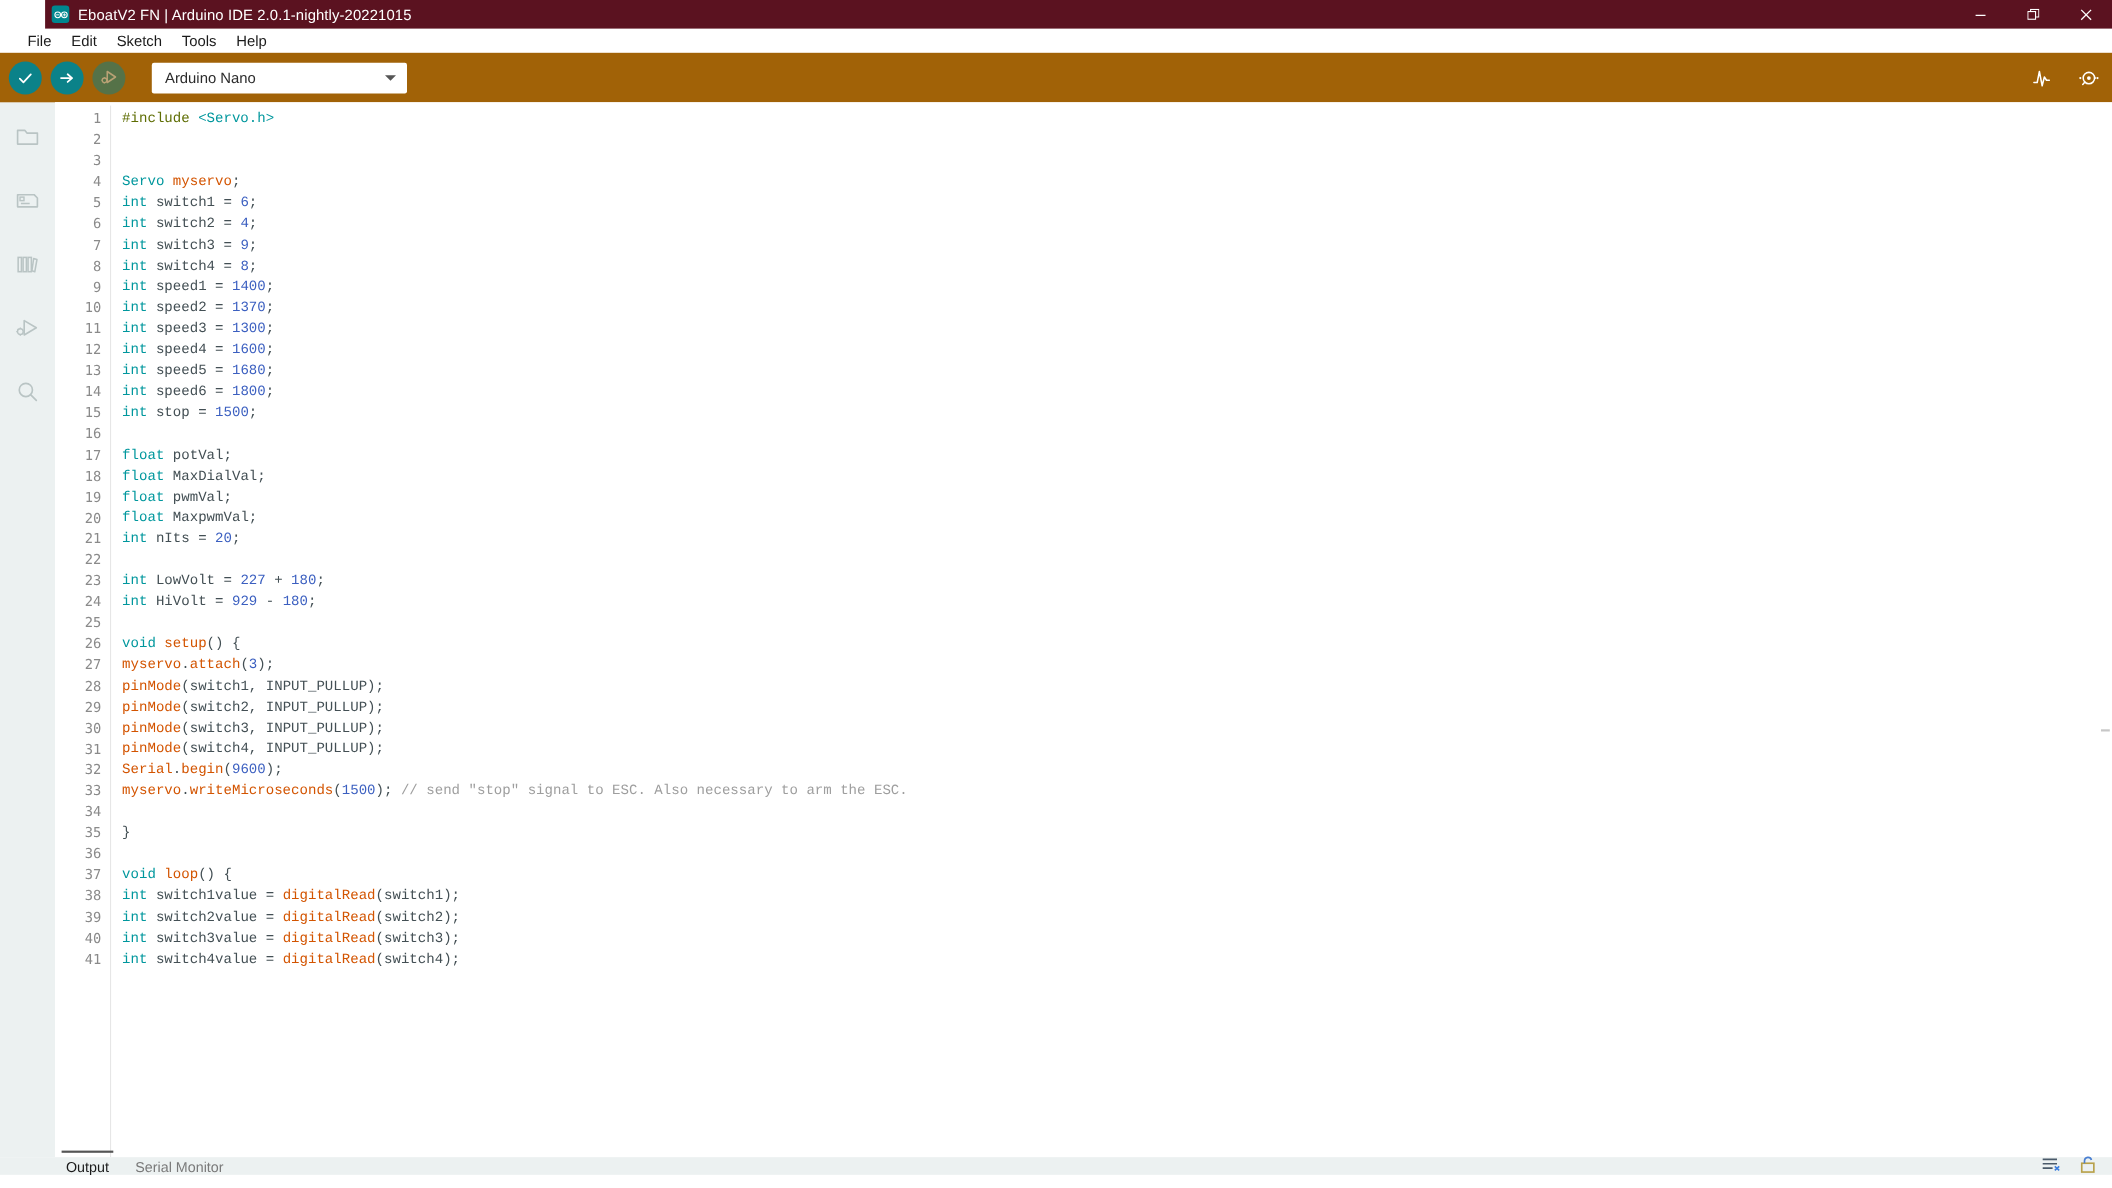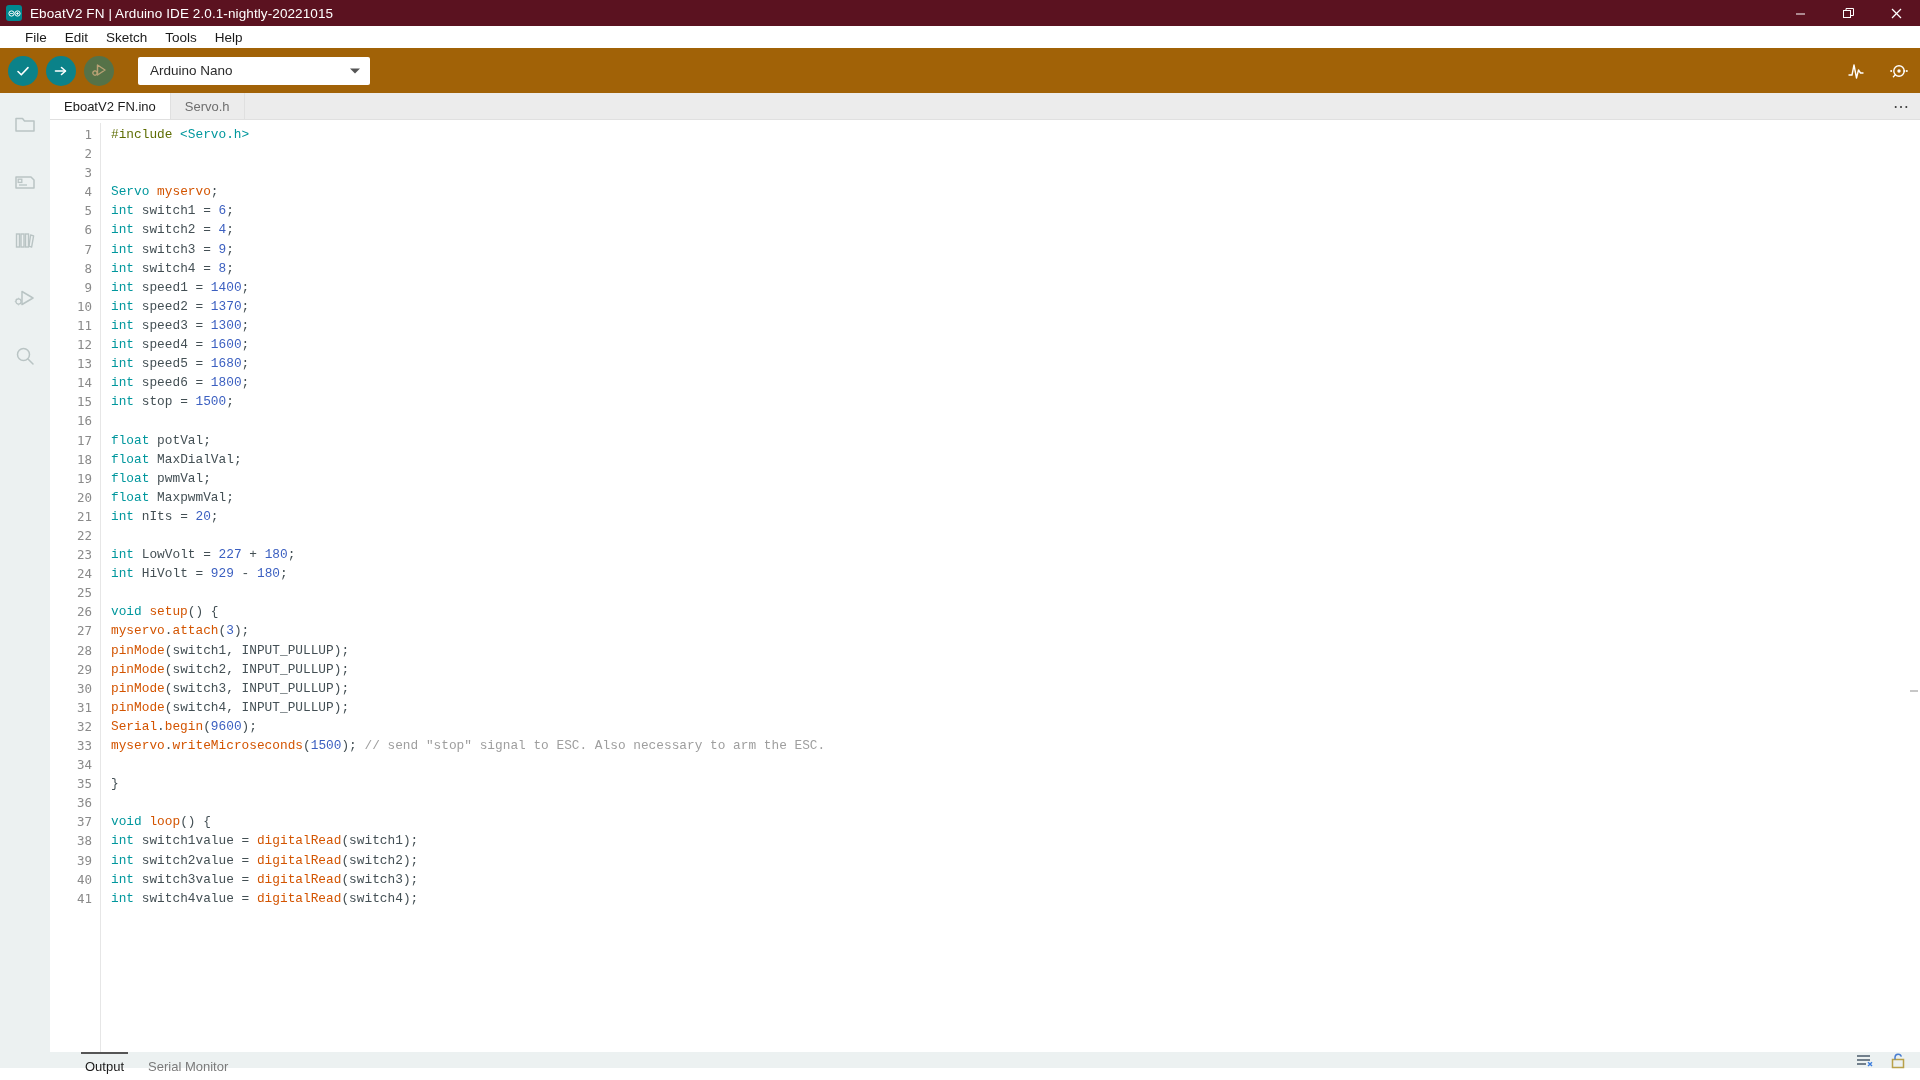--- a/index.html
+++ b/index.html
@@ -11,20 +11,21 @@
   }
 
   
   .titlebar {
     height: 26px;
     background: #5b1220;
     display: flex; align-items: center;
     color: #ffffff;
     font-size: 13px;
     position: relative;
+    margin-left: 41px;
   }
   .tb-logo {
     width: 16px; height: 16px;
     margin: 0 8px 0 6px;
     border-radius: 3px;
     background: #00878f;
     display: flex; align-items: center; justify-content: center;
     color: #fff; font-size: 9px; letter-spacing: -1px;
   }
   .tb-title { font-size: 13.5px; letter-spacing: .1px; }
@@ -164,22 +165,22 @@
   .scroll-mark {
     position: absolute; right: 2px; top: 570px;
     width: 8px; height: 2px; background: #c7c7c7;
   }
 
   
   .panel { height: 160px; display: flex; flex-direction: column; }
   .panel-tabs {
     height: 16px;
     background: #ecf1f1;
-    display: flex; align-items: flex-start;
-    padding-left: 73px;
+    display: flex; align-items: center;
+    padding-left: 48px;
     position: relative;
     font-size: 13px;
   }
   .ptab { padding: 0 12px; height: 28px; display: flex; align-items: center; color: #7a7a7a; cursor: pointer; position: relative; }
   .ptab.active { color: #1b1b1b; }
   .ptab.active::before {
     content: ""; position: absolute; top: 0; left: 8px; right: 8px;
     height: 2px; background: #555;
   }
   .panel-tools { position: absolute; right: 14px; display: flex; gap: 16px; align-items: center; }
@@ -309,25 +310,20 @@
     <div class="act-icon">
       <svg width="24" height="24" viewBox="0 0 24 24" aria-hidden="true">
         <circle cx="10.5" cy="10.5" r="6" fill="none" stroke="#b9c4c4" stroke-width="1.5"></circle>
         <line x1="15" y1="15" x2="20" y2="20" stroke="#b9c4c4" stroke-width="1.5" stroke-linecap="round"></line>
       </svg>
     </div>
   </div>
 
   <div class="editor-area">
 
-    <div class="tabbar">
-      <div class="tab active">EboatV2 FN.ino</div>
-      <div class="tab">Servo.h</div>
-      <div class="tab-more">⋯</div>
-    </div>
 
     <div class="code-wrap">
       <div class="gutter" id="gutter">
           <div class="ln">1</div>
           <div class="ln">2</div>
           <div class="ln">3</div>
           <div class="ln">4</div>
           <div class="ln">5</div>
           <div class="ln">6</div>
           <div class="ln">7</div>

